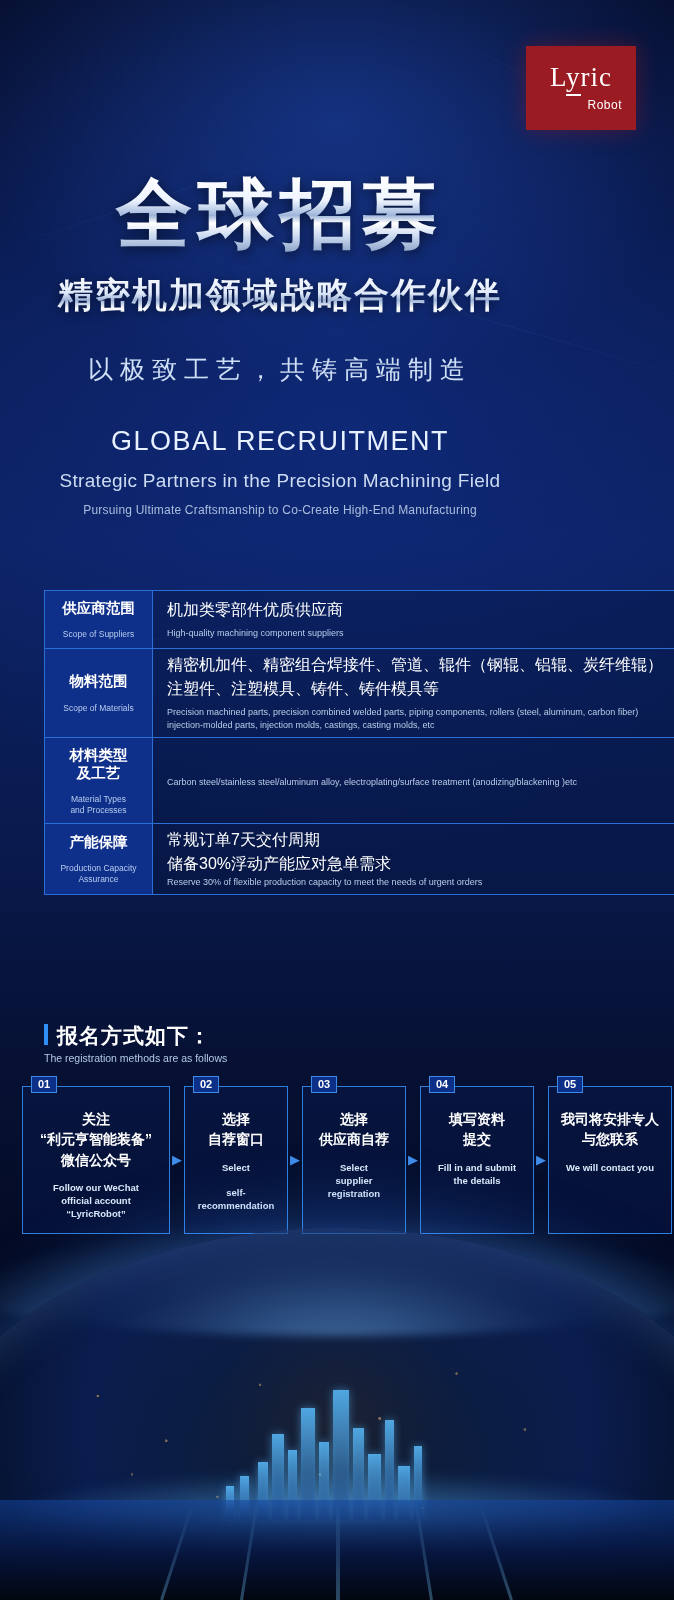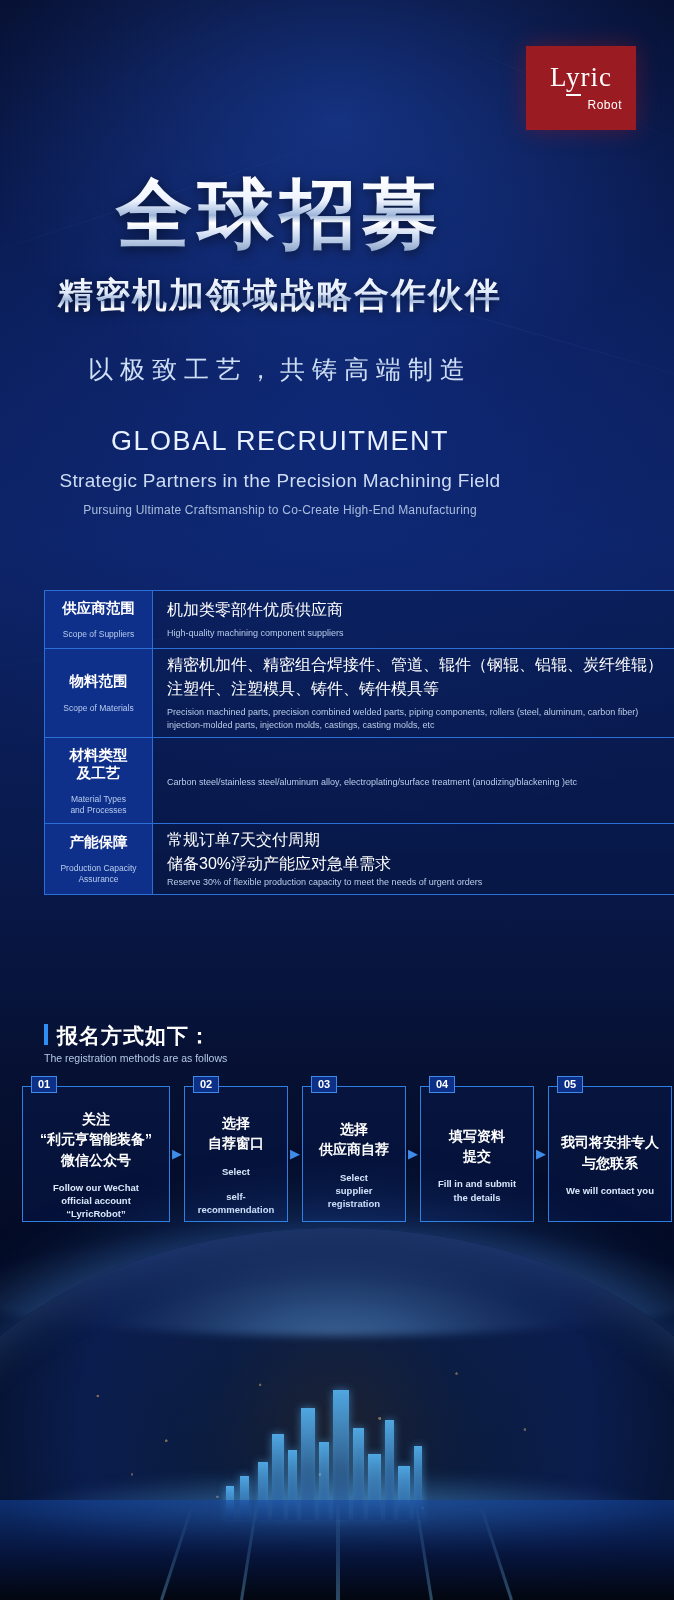--- a/index.html
+++ b/index.html
@@ -119,23 +119,23 @@
   .reg-bar { width:4px; height:21px; background:#2f8ff5; margin-right:9px; margin-top:2px; }
   .reg-cn { font-size:21px; font-weight:bold; color:#ffffff; letter-spacing:1px; }
   .reg-en { position:absolute; top:1052px; left:44px; font-size:10.5px; color:#b4c8e6; }
 
   
   .steps { position:absolute; top:1086px; left:22px; width:630px; display:flex; align-items:stretch; }
   .step {
     position:relative;
     border:1px solid #2f7fe0;
     background:rgba(10,30,90,.35);
-    padding:22px 6px 0;
+    padding:22px 6px 12px;
     text-align:center;
-    display:flex; flex-direction:column; justify-content:center;
+    display:flex; flex-direction:column; justify-content:flex-start;
   }
   .step-1 { flex:0 0 148px; }
   .step-2 { flex:0 0 104px; }
   .step-3 { flex:0 0 104px; }
   .step-4 { flex:0 0 114px; }
   .step-5 { flex:0 0 124px; }
   .num {
     position:absolute; top:-11px; left:8px;
     background:#0c2f87; border:1px solid #3e8ae8;
     color:#ffffff; font-size:11px; font-weight:bold;

